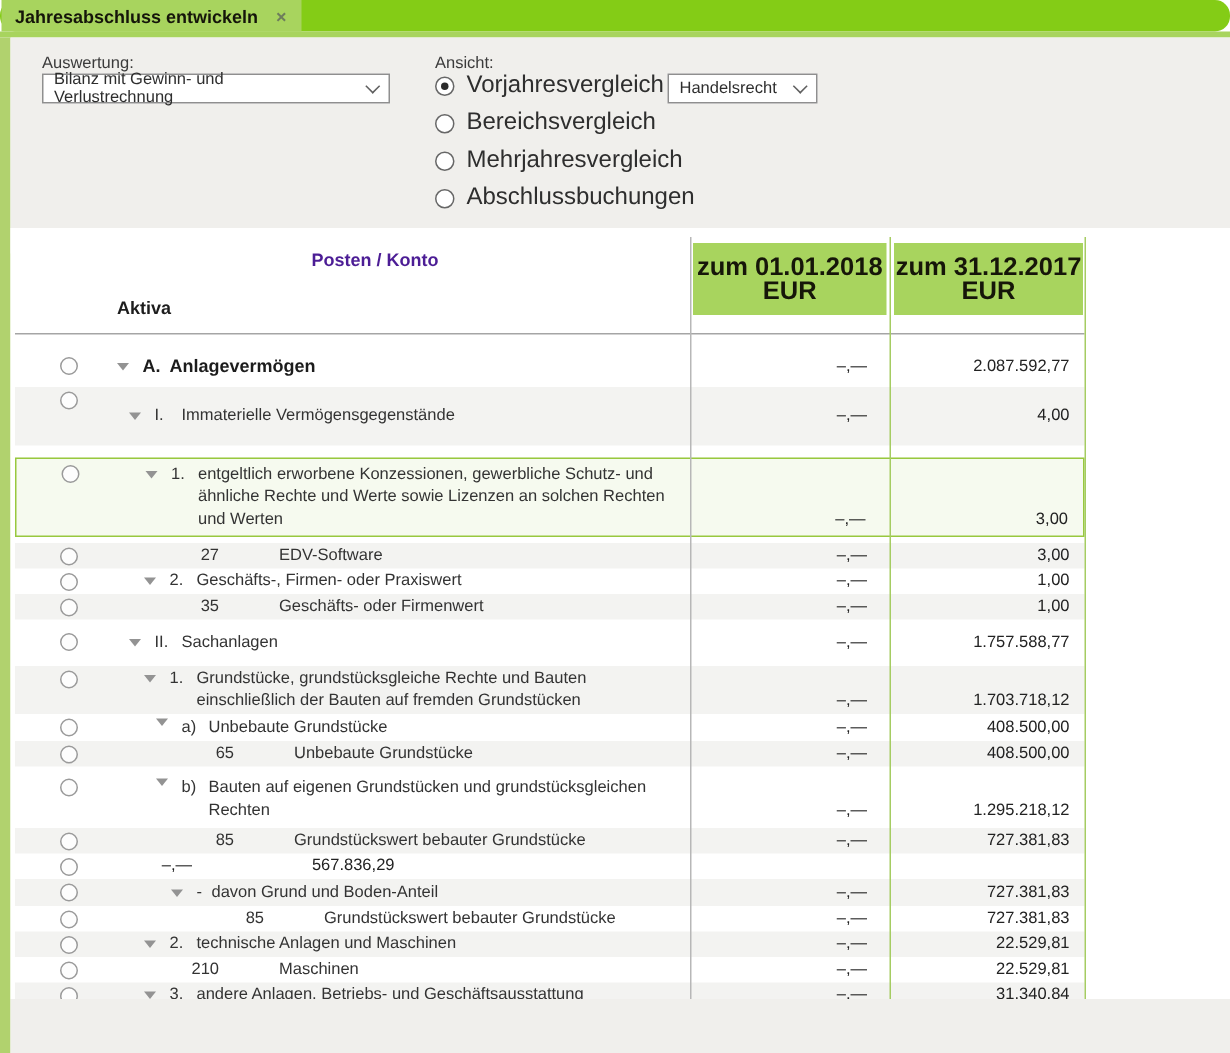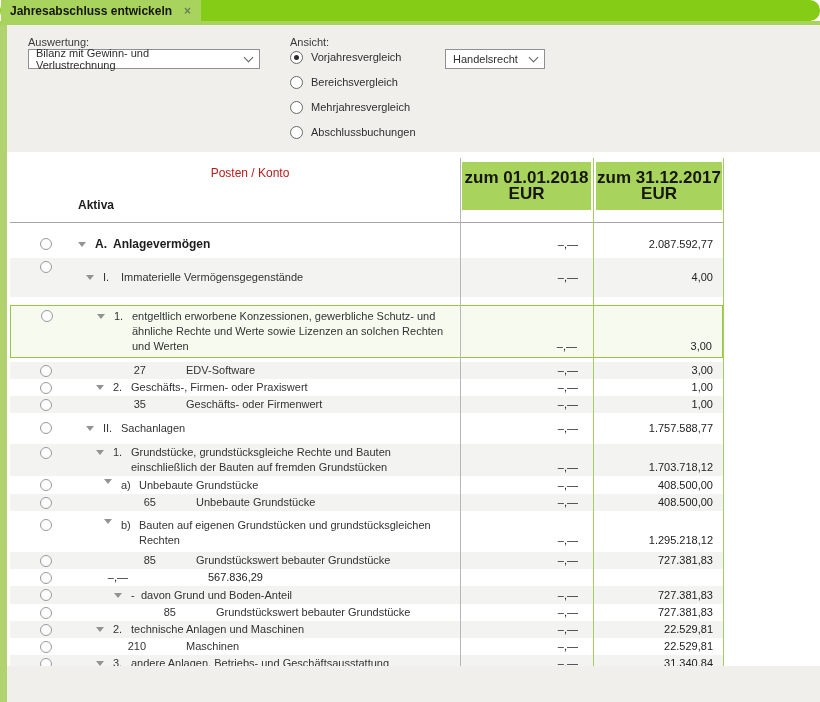--- a/index.html
+++ b/index.html
@@ -25,30 +25,30 @@
   .lbl-ansicht{left:283px;top:11px;}
   .select{position:absolute;background:#fff;border:1px solid #8f8f8f;height:20px;
           display:flex;align-items:center;justify-content:space-between;
           padding:0 7px;font-size:11px;color:#2e2e2e;box-sizing:border-box;cursor:default;}
   .select-auswertung{left:21px;top:24px;width:232px;gap:20px;}
   .select-recht{left:438px;top:24px;width:100px;}
   .chev{width:6px;height:6px;border-right:1px solid #5f5f5f;border-bottom:1px solid #5f5f5f;
         transform:rotate(45deg);margin-top:-3px;flex:0 0 auto;margin-left:8px;}
   .radios{position:absolute;left:283px;top:24px;}
   .radio-item{display:flex;align-items:center;height:16px;margin-bottom:9px;
-              font-size:11px;color:#2e2e2e;cursor:default;}
+              font-size:16px;color:#2e2e2e;cursor:default;}
   .rdo{width:13px;height:13px;border-radius:50%;border:1px solid #676767;background:#fff;
        box-sizing:border-box;position:relative;margin-right:8px;flex:0 0 auto;}
   .rdo.checked::after{content:"";position:absolute;left:3px;top:3px;width:5px;height:5px;
        border-radius:50%;background:#2b2b2b;}
 
   
   .tablearea{position:absolute;top:152px;left:7px;width:813px;height:514px;background:#fff;overflow:hidden;}
   .posten-header{position:absolute;left:33px;top:14px;width:420px;text-align:center;
-                 font-weight:normal;font-size:12px;color:#b91c1c;}
+                 font-weight:bold;font-size:12px;color:#4c1d95;}
   .green-cell{position:absolute;top:10px;height:48px;background:#a8d45e;
               display:flex;flex-direction:column;align-items:center;justify-content:center;
               font-weight:bold;font-size:17px;color:#161609;line-height:16px;}
   .green-c1{left:455px;width:129px;}
   .green-c2{left:589px;width:126px;}
   .aktiva{position:absolute;left:71px;top:46px;font-weight:bold;font-size:12px;color:#1d1d1d;}
   .hline{position:absolute;left:3px;top:70px;width:713px;height:1px;background:#a5a5a5;}
   .vline{position:absolute;top:6px;width:1px;height:508px;pointer-events:none;}
   .vline.gray{left:453px;background:#b7b7b7;}
   .vline.green1{left:586px;background:#a5cc62;}

